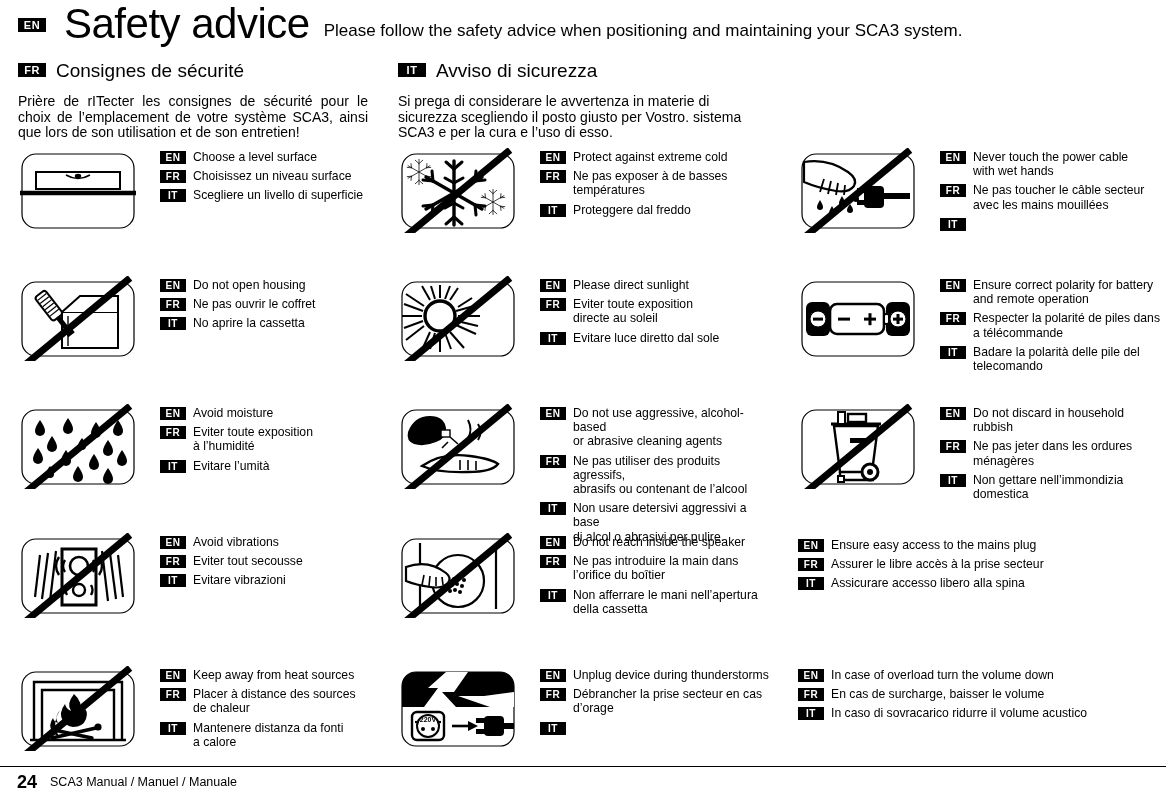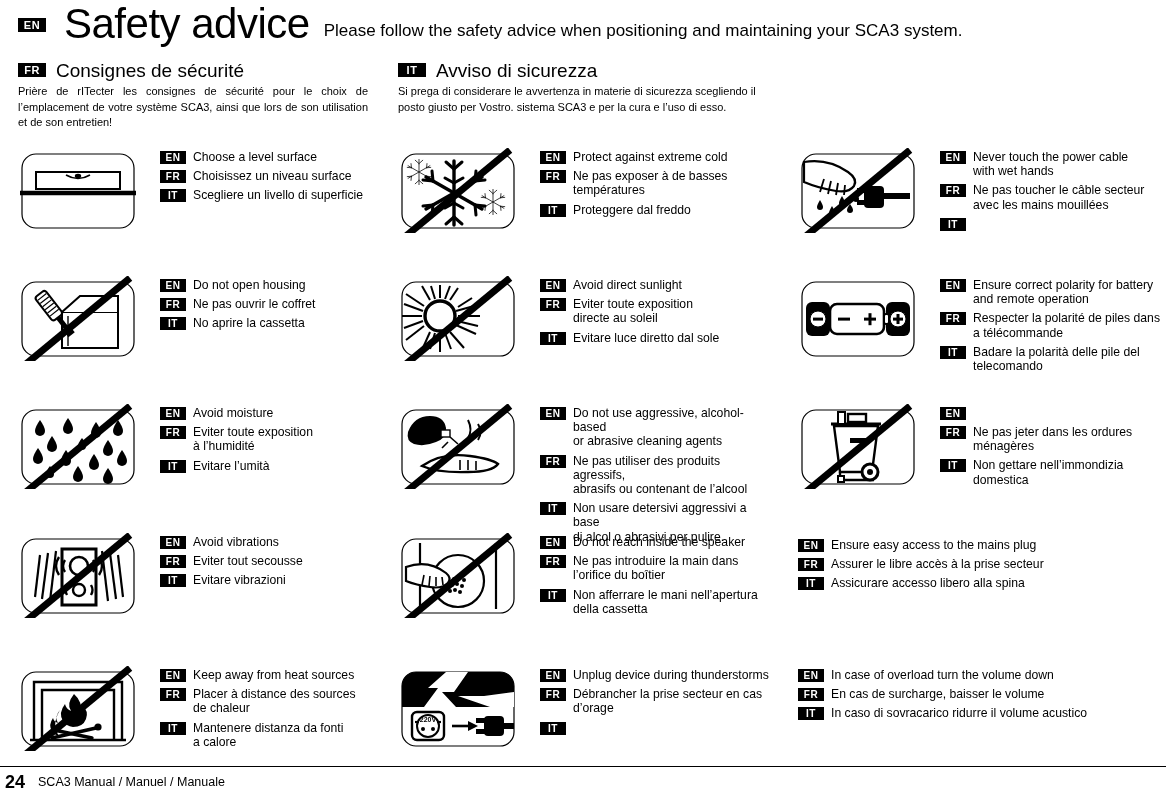--- a/index.html
+++ b/index.html
@@ -76,24 +76,24 @@
     position: relative;
     top: -3px;
   }
   .intro-title {
     font-size: 19px;
     font-weight: 400;
     margin-left: 10px;
     white-space: nowrap;
   }
   .intro-body {
-    font-size: 11px;
+    font-size: 14px;
     line-height: 15.5px;
     text-align: justify;
-    margin-top: 2px;
+    margin-top: 12px;
   }
   .intro.it .intro-body { text-align: left; }
 
   
   .grid { position: absolute; left: 0; top: 148px; width: 1166px; }
   .col { position: absolute; top: 0; }
   .col-1 { left: 18px; width: 352px; }
   .col-2 { left: 398px; width: 372px; }
   .col-3 { left: 798px; width: 368px; }
 
@@ -136,21 +136,21 @@
 
   
   .footer {
     position: absolute;
     left: 0; bottom: 0;
     width: 1166px;
     height: 30px;
     border-top: 1.4px solid #000;
     display: flex;
     align-items: center;
-    padding-left: 5px;
+    padding-left: 17px;
   }
   .footer-page {
     font-size: 18px;
     font-weight: bold;
     line-height: 18px;
   }
   .footer-text {
     font-size: 12.5px;
     margin-left: 13px;
   }
@@ -482,21 +482,21 @@
         <line x1="37" y1="57" x2="32" y2="73"></line>
         <line x1="25" y1="45" x2="6" y2="52"></line>
         <line x1="25" y1="35" x2="6" y2="28"></line>
       </g>
       <line x1="8" y1="88" x2="112" y2="2" stroke="#000" stroke-width="7"></line>
     </svg>
           </div>
           <div class="texts">
             <div class="trow">
               <span class="lang-badge row-badge">EN</span>
-              <span class="trow-text">Avoid direct sunlight</span>
+              <span class="trow-text">Please direct sunlight</span>
             </div>
             <div class="trow">
               <span class="lang-badge row-badge">FR</span>
               <span class="trow-text">Eviter toute exposition<br> directe au soleil</span>
             </div>
             <div class="trow">
               <span class="lang-badge row-badge">IT</span>
               <span class="trow-text">Evitare luce diretto dal sole</span>
             </div>
           </div>
@@ -724,20 +724,21 @@
       <line x1="40" y1="76" x2="76" y2="76" stroke="#000" stroke-width="2.4"></line>
       <circle cx="72" cy="68" r="8" fill="#fff" stroke="#000" stroke-width="3"></circle>
       <circle cx="72" cy="68" r="3" fill="#000"></circle>
       <rect x="40" y="72" width="6" height="6" fill="#fff" stroke="#000" stroke-width="2"></rect>
       <line x1="8" y1="88" x2="112" y2="2" stroke="#000" stroke-width="7"></line>
     </svg>
           </div>
           <div class="texts">
             <div class="trow">
               <span class="lang-badge row-badge">EN</span>
+              <span class="trow-text">Do not discard in household rubbish</span>
             </div>
             <div class="trow">
               <span class="lang-badge row-badge">FR</span>
               <span class="trow-text">Ne pas jeter dans les ordures<br> ménagères</span>
             </div>
             <div class="trow">
               <span class="lang-badge row-badge">IT</span>
               <span class="trow-text">Non gettare nell’immondizia<br> domestica</span>
             </div>
           </div>

